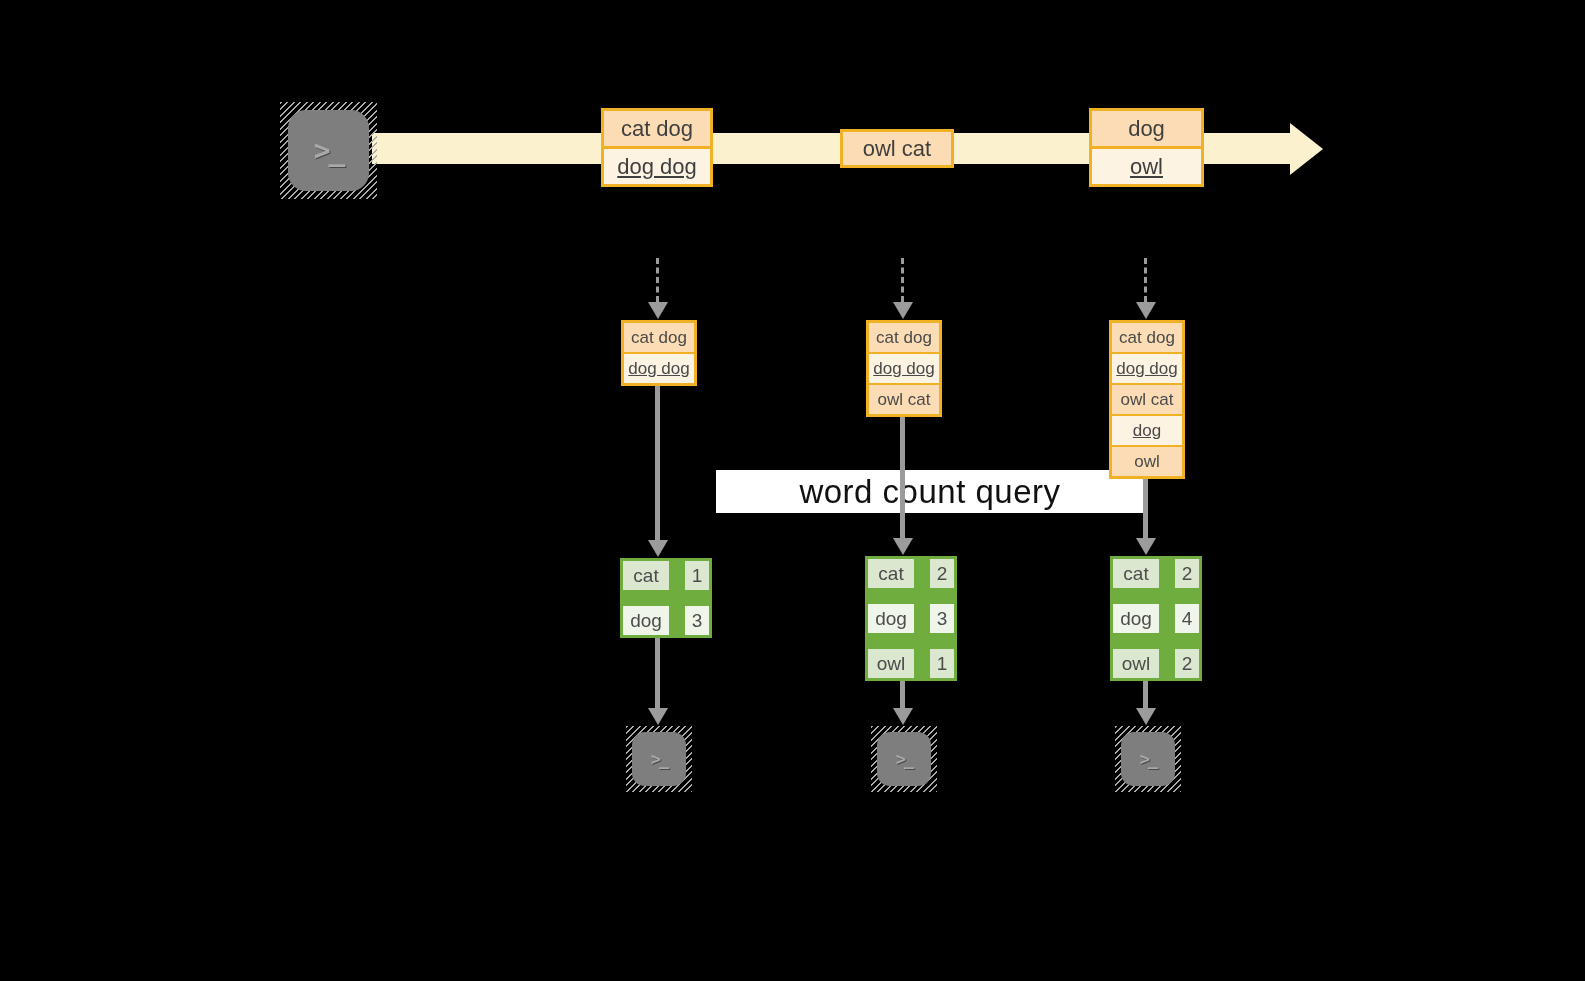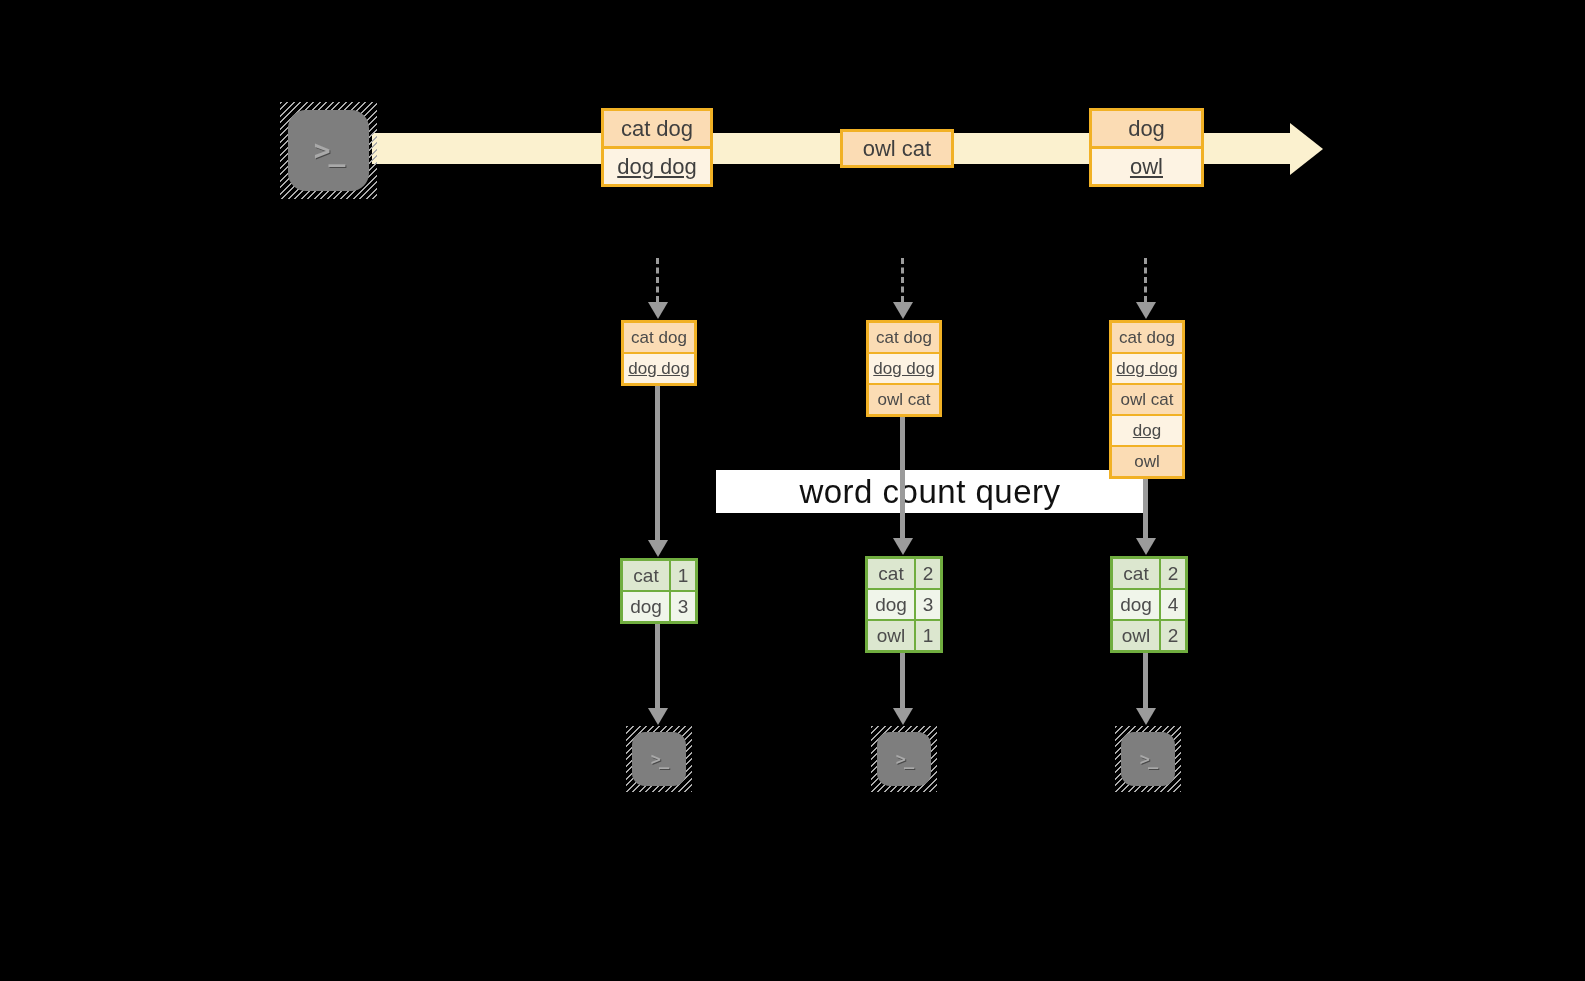--- a/index.html
+++ b/index.html
@@ -31,21 +31,21 @@
              border-left:10px solid transparent;border-right:10px solid transparent;
              border-top:17px solid #9b9b9b;}
 
   
   .qlabel{position:absolute;background:#ffffff;color:#111;display:flex;
           align-items:center;justify-content:center;font-size:33px;
           letter-spacing:.5px;z-index:1;}
 
   
   .ctable{position:absolute;background:#70ad3f;padding:3px;box-sizing:border-box;
-          display:grid;grid-template-columns:46px 24px;gap:2px;z-index:3;}
+          display:grid;grid-template-columns:46px 24px;gap:16px;z-index:3;}
   .ctable .tcell{height:29px;display:flex;align-items:center;justify-content:center;
                  font-size:19px;color:#4c4c4c;}
   .row-dark{background:#dce7cf;}
   .row-light{background:#f0f5ea;}
 
   
   .hicon{position:absolute;z-index:2;
          background:repeating-linear-gradient(135deg,#ababab 0 1.5px,rgba(0,0,0,0) 1.5px 4.6px);}
   .hicon .solid{position:absolute;background:#7e7e7e;display:flex;align-items:center;
                 justify-content:center;}

